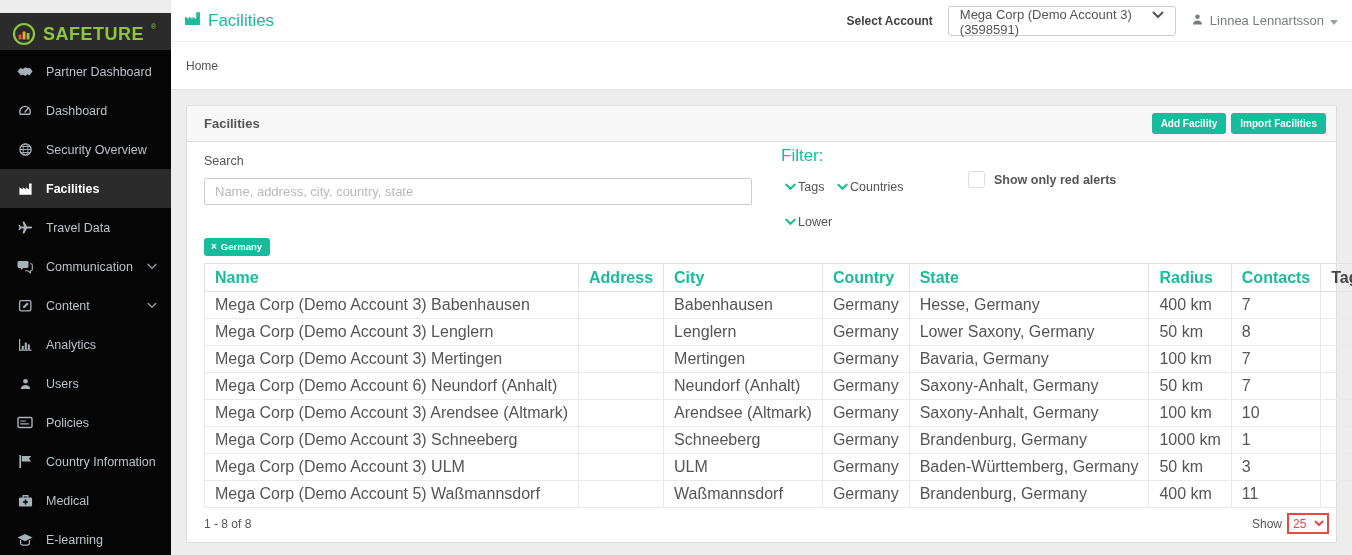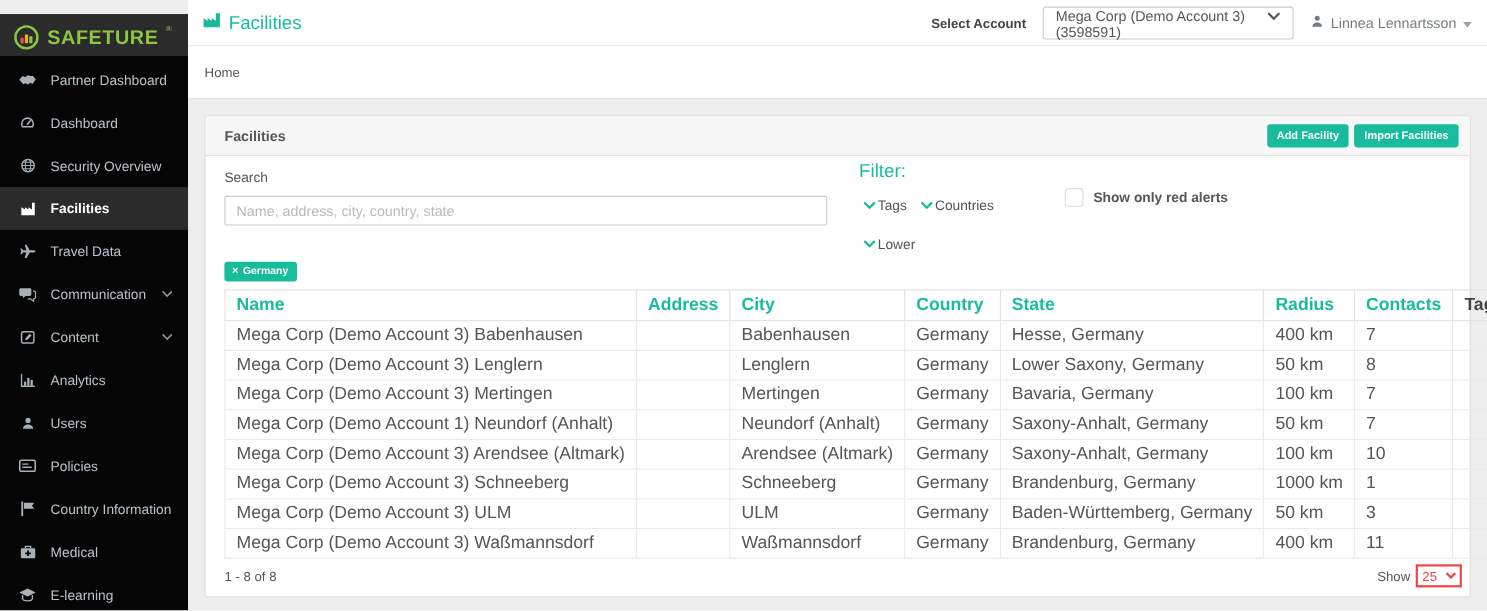--- a/index.html
+++ b/index.html
@@ -373,21 +373,21 @@
                   <td></td>
                   <td>Mertingen</td>
                   <td>Germany</td>
                   <td>Bavaria, Germany</td>
                   <td>100 km</td>
                   <td>7</td>
                   <td></td>
                   <td class="cb-cell"><span class="checkbox"></span></td>
                 </tr>
                 <tr>
-                  <td>Mega Corp (Demo Account 1) Neundorf (Anhalt)</td>
+                  <td>Mega Corp (Demo Account 6) Neundorf (Anhalt)</td>
                   <td></td>
                   <td>Neundorf (Anhalt)</td>
                   <td>Germany</td>
                   <td>Saxony-Anhalt, Germany</td>
                   <td>50 km</td>
                   <td>7</td>
                   <td></td>
                   <td class="cb-cell"><span class="checkbox"></span></td>
                 </tr>
                 <tr>
@@ -417,21 +417,21 @@
                   <td></td>
                   <td>ULM</td>
                   <td>Germany</td>
                   <td>Baden-Württemberg, Germany</td>
                   <td>50 km</td>
                   <td>3</td>
                   <td></td>
                   <td class="cb-cell"><span class="checkbox"></span></td>
                 </tr>
                 <tr>
-                  <td>Mega Corp (Demo Account 3) Waßmannsdorf</td>
+                  <td>Mega Corp (Demo Account 5) Waßmannsdorf</td>
                   <td></td>
                   <td>Waßmannsdorf</td>
                   <td>Germany</td>
                   <td>Brandenburg, Germany</td>
                   <td>400 km</td>
                   <td>11</td>
                   <td></td>
                   <td class="cb-cell"><span class="checkbox"></span></td>
                 </tr>
               </tbody>

